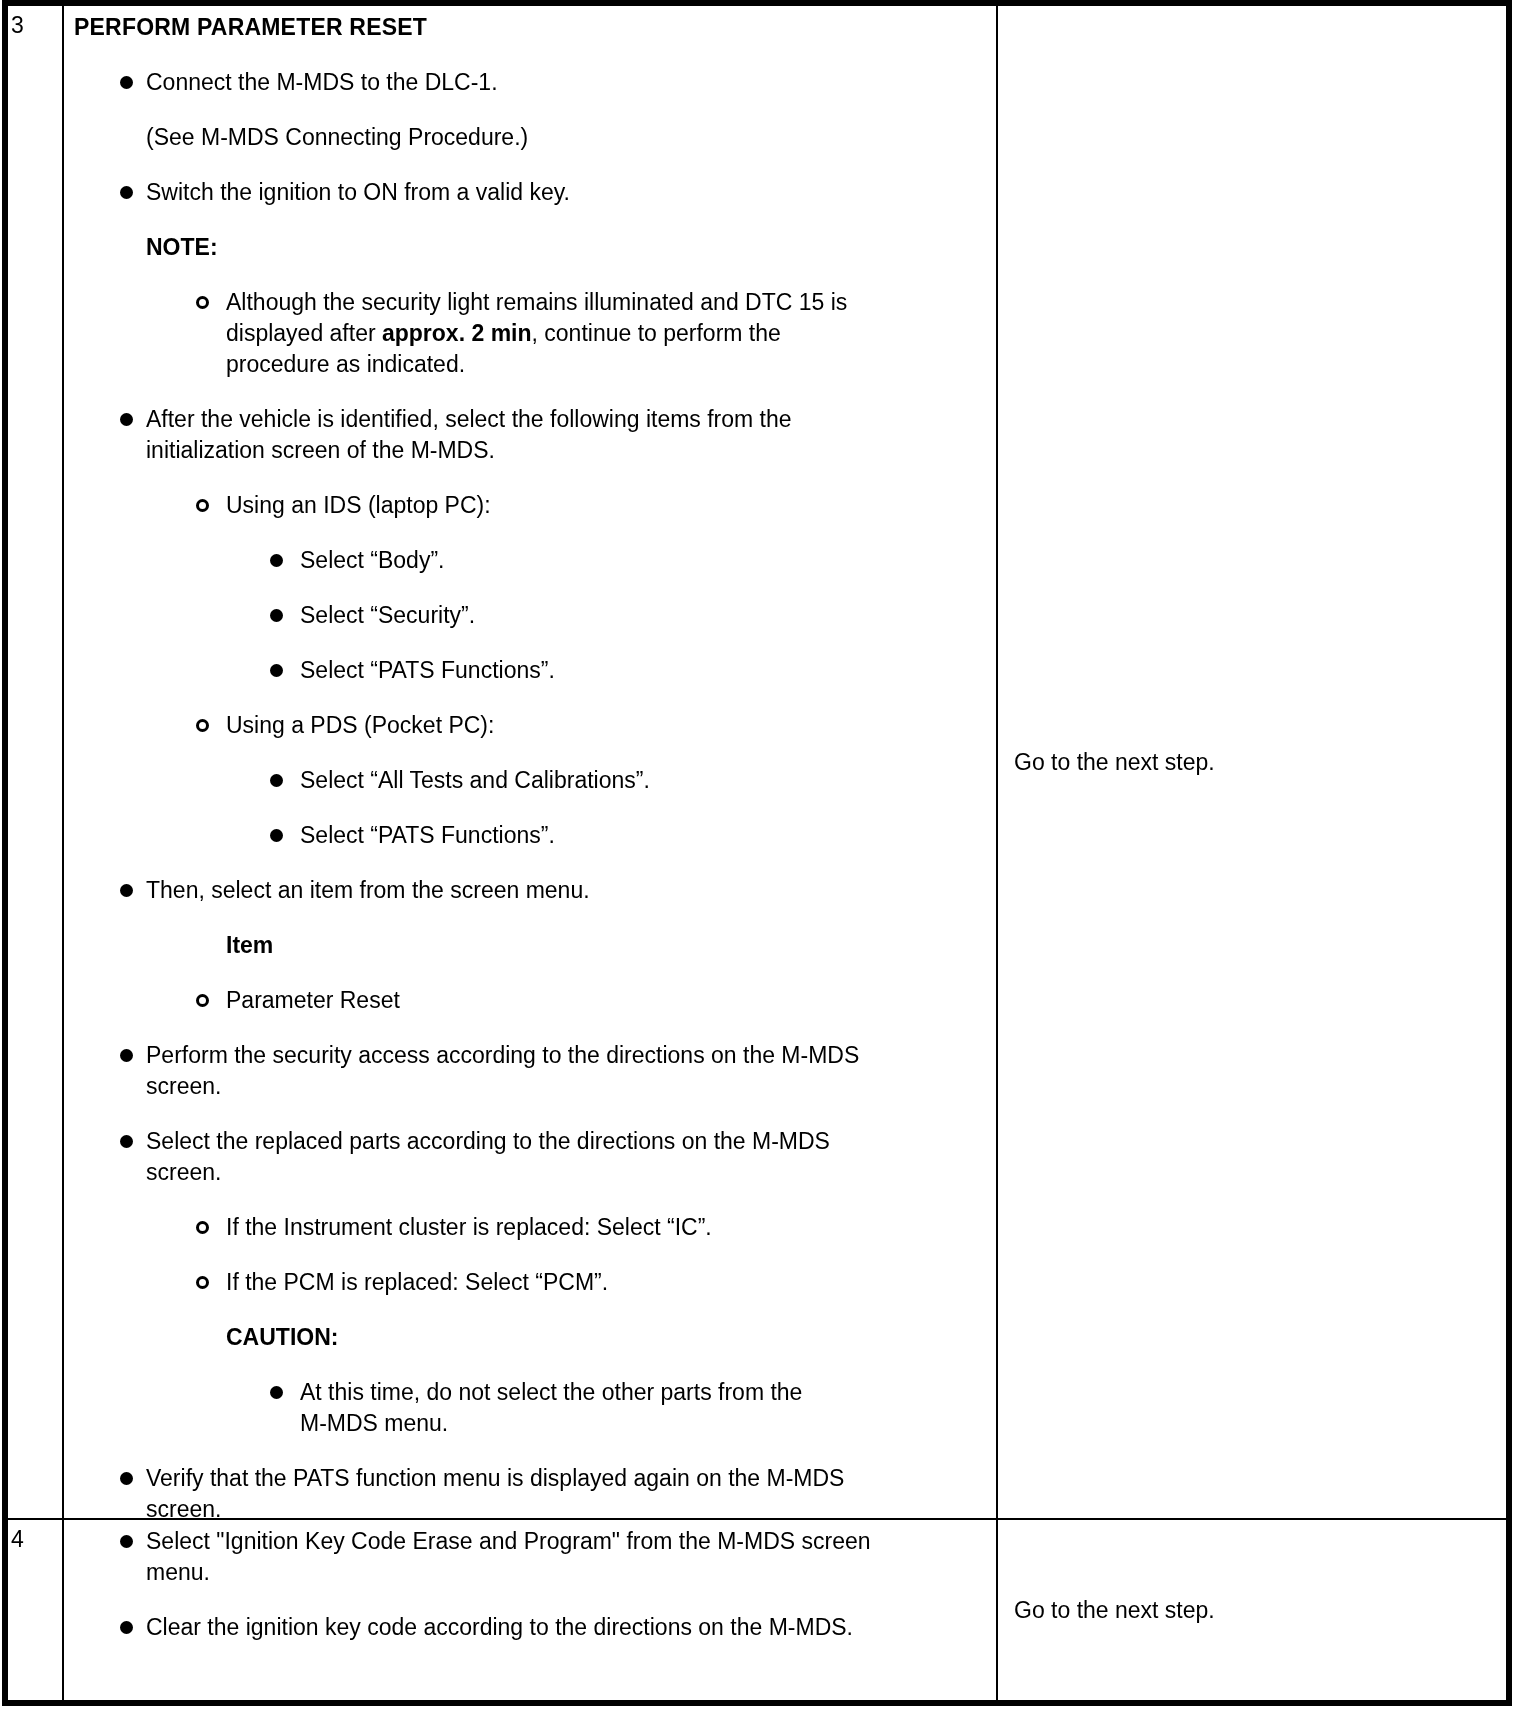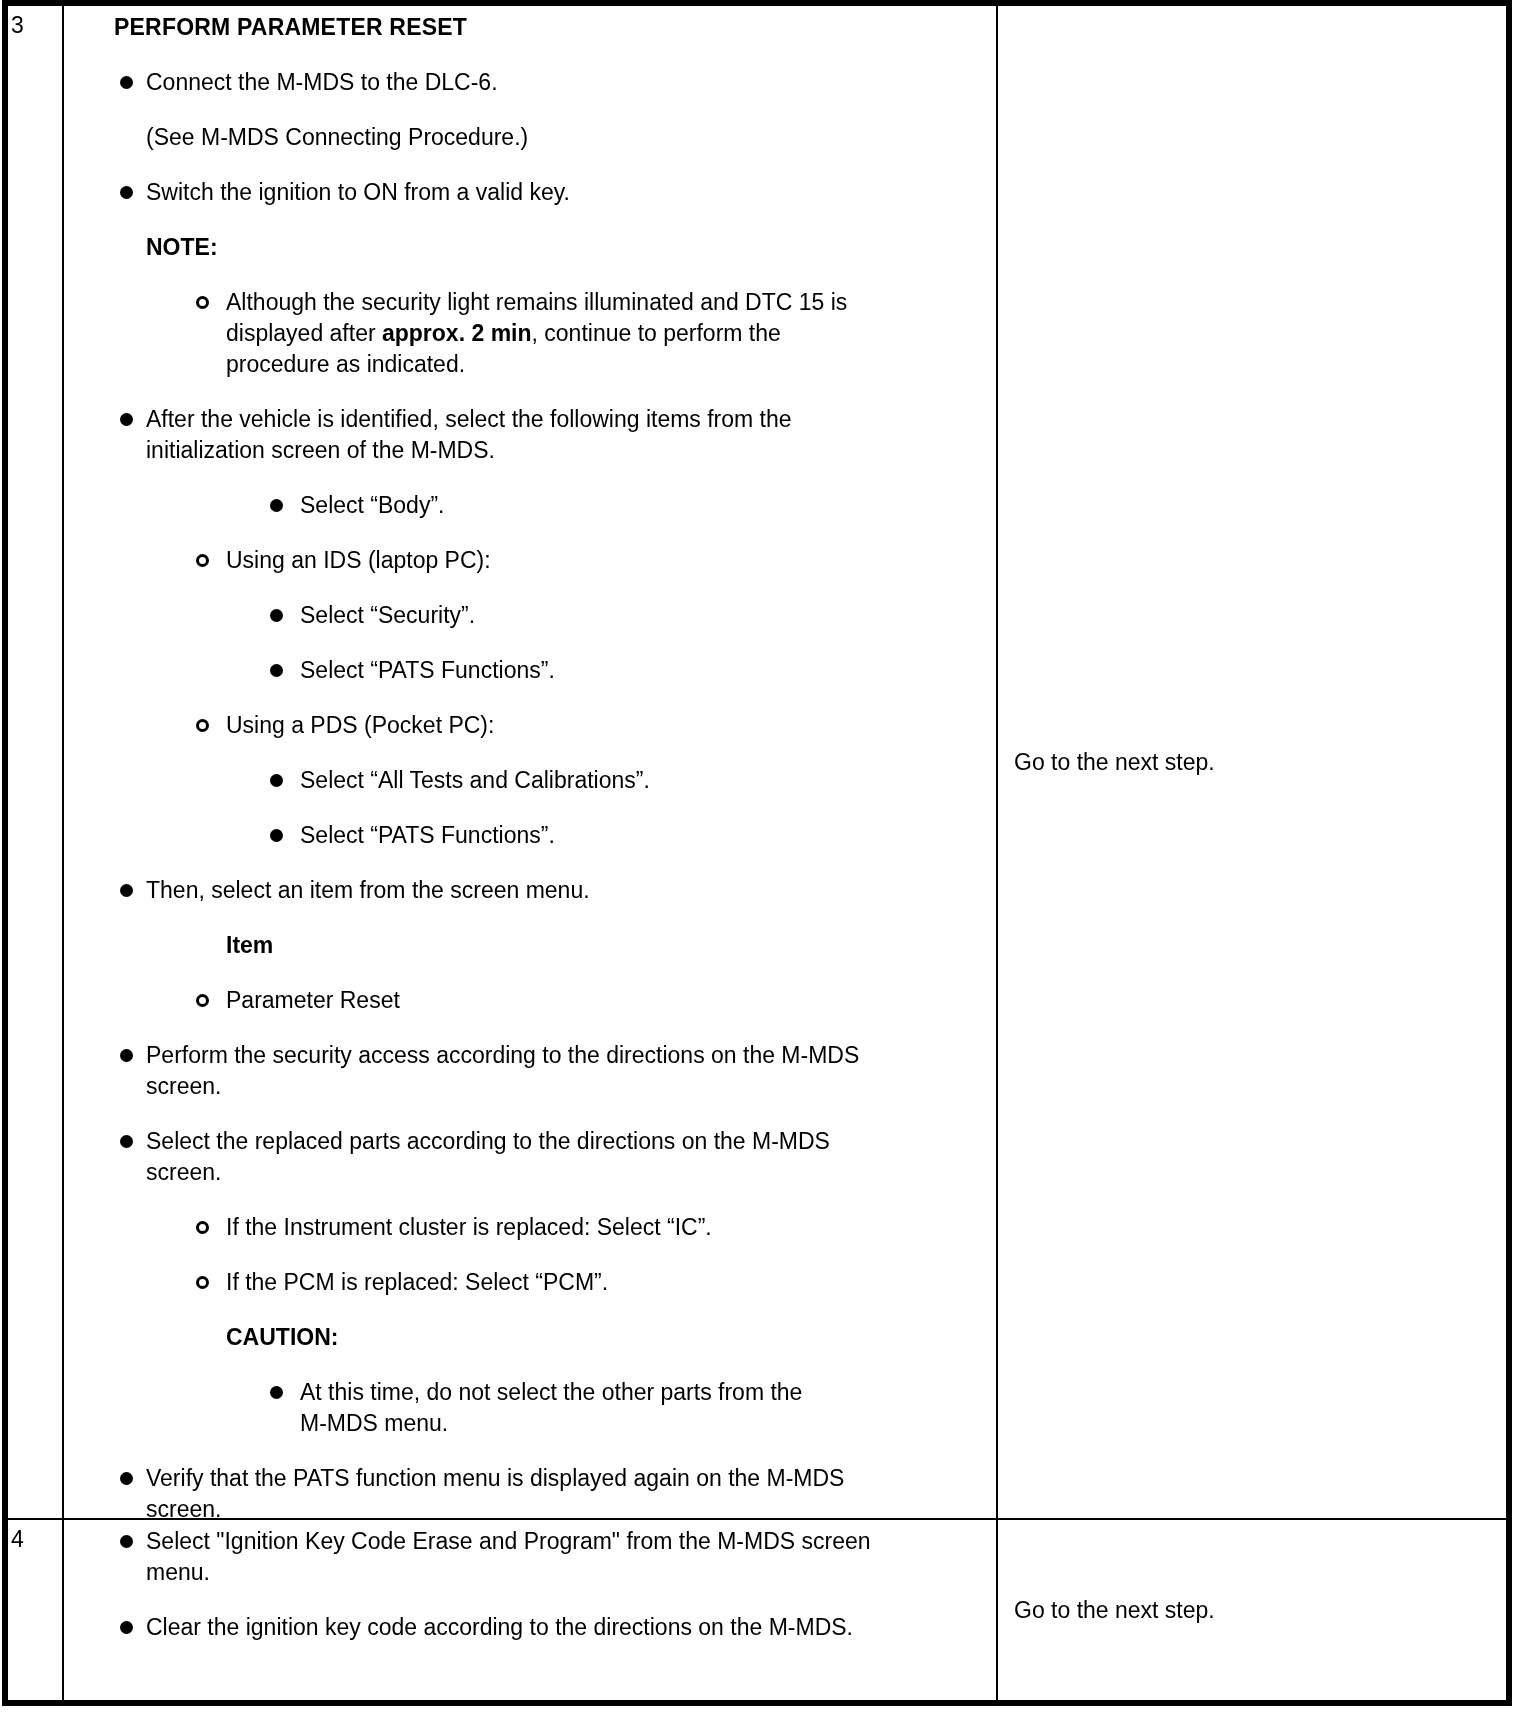--- a/index.html
+++ b/index.html
@@ -19,21 +19,21 @@
   .cell { overflow:hidden; }
   .c-num  { border-right:2px solid #000; padding:4px 0 0 3px;
             font-size:23px; line-height:31px; }
   .c-ins  { border-right:2px solid #000; padding:6px 8px 0 10px;
             font-size:23px; line-height:31px; }
   .c-act  { display:flex; align-items:center; padding-left:16px;
             font-size:23px; line-height:31px; }
   .r1 { border-bottom:2px solid #000; }
 
   .blk { margin:0 0 24px 0; }
-  .hd  { font-weight:bold; letter-spacing:0.2px;margin-left:40px; }
+  .hd  { font-weight:bold; letter-spacing:0.2px; }
 
   .li { display:flex; align-items:flex-start; }
   .li .t { white-space:pre-line; }
   .b { flex:none; margin-top:9px; }
   .dot  { width:13px; height:13px; background:#000; border-radius:50%; }
   .ring { width:13px; height:13px; box-sizing:border-box;
           border:3px solid #000; border-radius:50%; }
   .lvl1 { padding-left:46px; }  .lvl1 .b { margin-right:13px; }
   .lvl2 { padding-left:122px; } .lvl2 .b { margin-right:17px; }
   .lvl3 { padding-left:196px; } .lvl3 .b { margin-right:17px; }
@@ -49,21 +49,21 @@
 
     <div class="cell c-num r1">
       <span>3</span>
     </div>
 
     <div class="cell c-ins r1">
       <div class="blk hd">PERFORM PARAMETER RESET</div>
 
       <div class="blk li lvl1">
         <span class="b dot"></span>
-        <div class="t">Connect the M-MDS to the DLC-6.</div>
+        <div class="t">Connect the M-MDS to the DLC-1.</div>
       </div>
 
       <div class="blk p1">
         <span class="t">(See M-MDS Connecting Procedure.)</span>
       </div>
 
       <div class="blk li lvl1">
         <span class="b dot"></span>
         <div class="t">Switch the ignition to ON from a valid key.</div>
       </div>
@@ -78,28 +78,28 @@
 displayed after </span><span class="bold">approx. 2 min</span><span>, continue to perform the
 procedure as indicated.</span></div>
       </div>
 
       <div class="blk li lvl1">
         <span class="b dot"></span>
         <div class="t">After the vehicle is identified, select the following items from the
 initialization screen of the M-MDS.</div>
       </div>
 
+      <div class="blk li lvl2">
+        <span class="b ring"></span>
+        <div class="t">Using an IDS (laptop PC):</div>
+      </div>
+
       <div class="blk li lvl3">
         <span class="b dot"></span>
         <div class="t">Select “Body”.</div>
-      </div>
-
-      <div class="blk li lvl2">
-        <span class="b ring"></span>
-        <div class="t">Using an IDS (laptop PC):</div>
       </div>
 
       <div class="blk li lvl3">
         <span class="b dot"></span>
         <div class="t">Select “Security”.</div>
       </div>
 
       <div class="blk li lvl3">
         <span class="b dot"></span>
         <div class="t">Select “PATS Functions”.</div>

